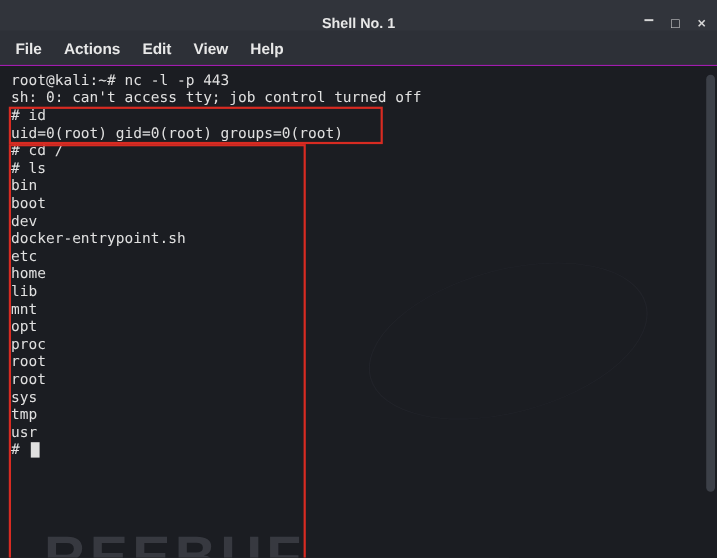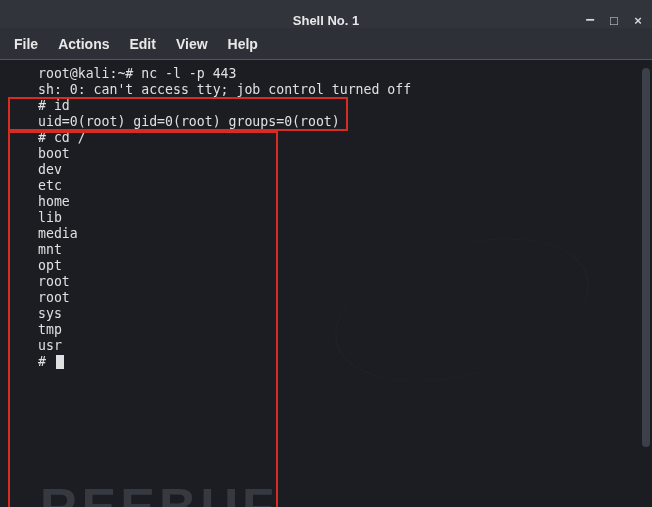--- a/index.html
+++ b/index.html
@@ -76,21 +76,21 @@
       position: absolute;
       bottom: -8px;
       left: 40px;
       font-family: Arial, sans-serif;
       font-size: 52px;
       font-weight: 900;
       letter-spacing: 4px;
       color: rgba(90, 94, 102, 0.45);
       pointer-events: none;
     }
-    .line { white-space: pre; position: relative; z-index: 2; margin-left: 28px; }
+    .line { white-space: pre; position: relative; z-index: 2; }
     .highlight-box {
       position: absolute;
       border: 2px solid #d82b22;
       pointer-events: none;
       z-index: 5;
     }
     .cursor {
       display: inline-block;
       width: 8px;
       height: 14px;
@@ -152,30 +152,33 @@
   <div class="terminal">
     <div class="swirl"></div>
 
     <div class="line">root@kali:~# nc -l -p 443</div>
     <div class="line">sh: 0: can't access tty; job control turned off</div>
 
     <div class="line"># id</div>
     <div class="line">uid=0(root) gid=0(root) groups=0(root)</div>
 
     <div class="line"># cd /</div>
+    <div class="line"># ls</div>
 
     <div id="ls-container">
+        <div class="line">bin</div>
         <div class="line">boot</div>
         <div class="line">dev</div>
+        <div class="line">docker-entrypoint.sh</div>
         <div class="line">etc</div>
         <div class="line">home</div>
         <div class="line">lib</div>
-        <div class="line">media</div>
         <div class="line">mnt</div>
         <div class="line">opt</div>
+        <div class="line">proc</div>
         <div class="line">root</div>
         <div class="line">root</div>
         <div class="line">sys</div>
         <div class="line">tmp</div>
         <div class="line">usr</div>
       </div>
 
     <div class="line"><span># </span><span class="cursor"></span></div>
 
     <div class="highlight-box" style="left:8px; top:37px; width:340px; height:34px;"></div>

